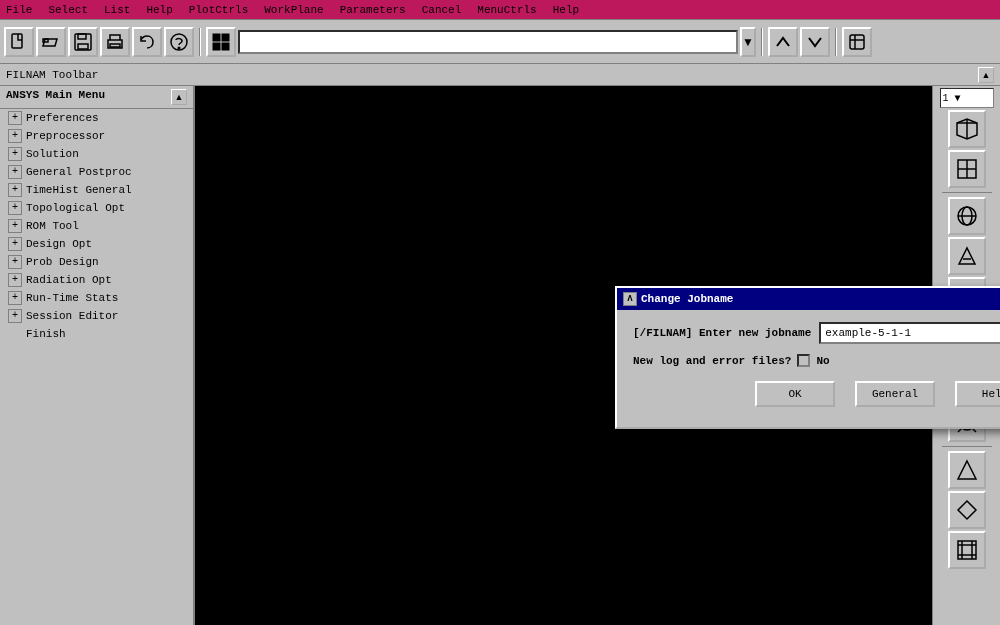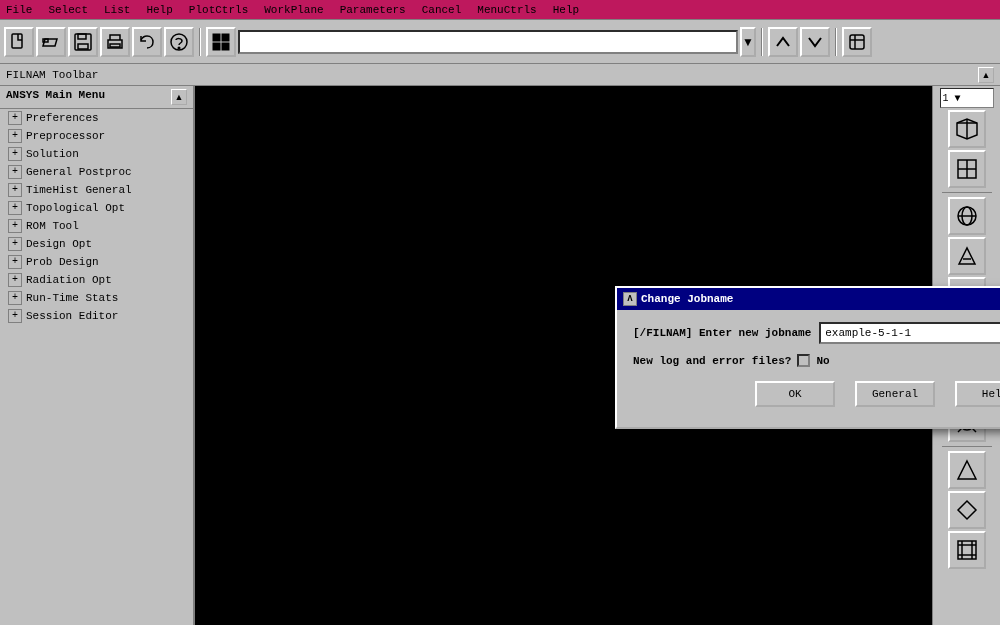--- a/index.html
+++ b/index.html
@@ -420,20 +420,24 @@
       <span class="plus">+</span>
       <span>Radiation Opt</span>
     </div>
     <div class="sidebar-item">
       <span class="plus">+</span>
       <span>Run-Time Stats</span>
     </div>
     <div class="sidebar-item">
       <span class="plus">+</span>
       <span>Session Editor</span>
+    </div>
+    <div class="sidebar-item">
+      <span class="plus" style="visibility:hidden;">+</span>
+      <span>Finish</span>
     </div>
   </div>
 
   <div id="viewport">
 
     <div id="change-jobname-dialog">
       <div id="dialog-titlebar">
         <div class="dialog-title-text">
           <div class="dialog-title-icon">Λ</div>
           <span>Change Jobname</span>

